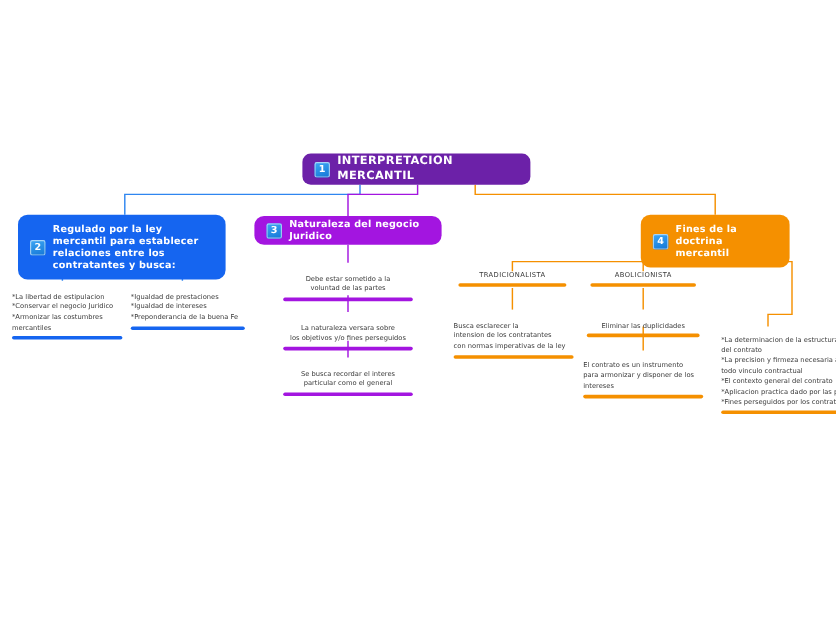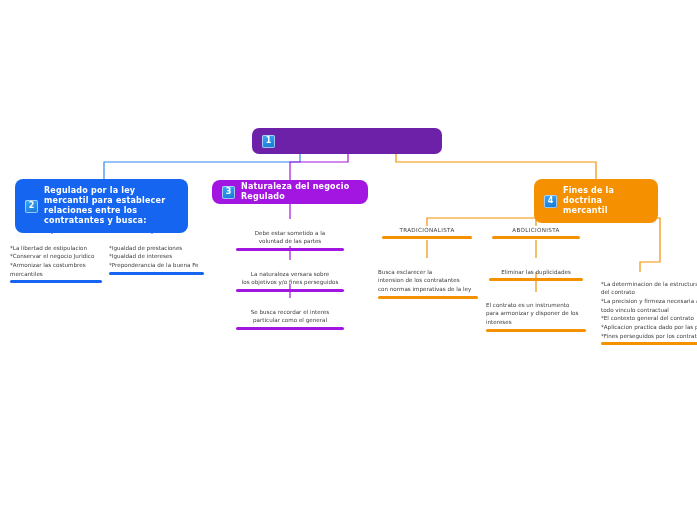--- a/index.html
+++ b/index.html
@@ -116,20 +116,21 @@
     <path d="M427 240 L427 258" fill="none" stroke="#f59000" stroke-width="1.2"></path>
 
     <path d="M536 240 L536 258" fill="none" stroke="#f59000" stroke-width="1.2"></path>
 
     <path d="M536 272 L536 292" fill="none" stroke="#f59000" stroke-width="1.2"></path>
     <path d="M596 218 L660 218 L660 262 L640 262 L640 272" fill="none" stroke="#f59000" stroke-width="1.2"></path>
   </svg>
 
   <div class="chip" id="root">
     <span class="num">1</span>
+    <span class="lbl">INTERPRETACION MERCANTIL</span>
   </div>
 
   <div class="chip" id="n2">
     <span class="num">2</span>
     <span class="lbl">Regulado por la ley mercantil para establecer relaciones entre los contratantes y busca:</span>
   </div>
 
   <div class="leaf" style="left:10px;top:235px;width:92px;">
     <span>*La libertad de estipulacion
 *Conservar el negocio Juridico
@@ -140,21 +141,21 @@
 
   <div class="leaf" style="left:109px;top:235px;width:95px;">
     <span>*Igualdad de prestaciones
 *Igualdad de intereses
 *Preponderancia de la buena Fe</span>
     <span class="bar bar-blue"></span>
   </div>
 
   <div class="chip" id="n3">
     <span class="num">3</span>
-    <span class="lbl">Naturaleza del negocio Regulado</span>
+    <span class="lbl">Naturaleza del negocio Juridico</span>
   </div>
 
   <div class="leaf ctr" style="left:236px;top:220px;width:108px;">
     <span>Debe estar sometido a la
 voluntad de las partes</span>
     <span class="bar bar-purple"></span>
   </div>
 
   <div class="leaf ctr" style="left:236px;top:261px;width:108px;">
     <span>La naturaleza versara sobre

